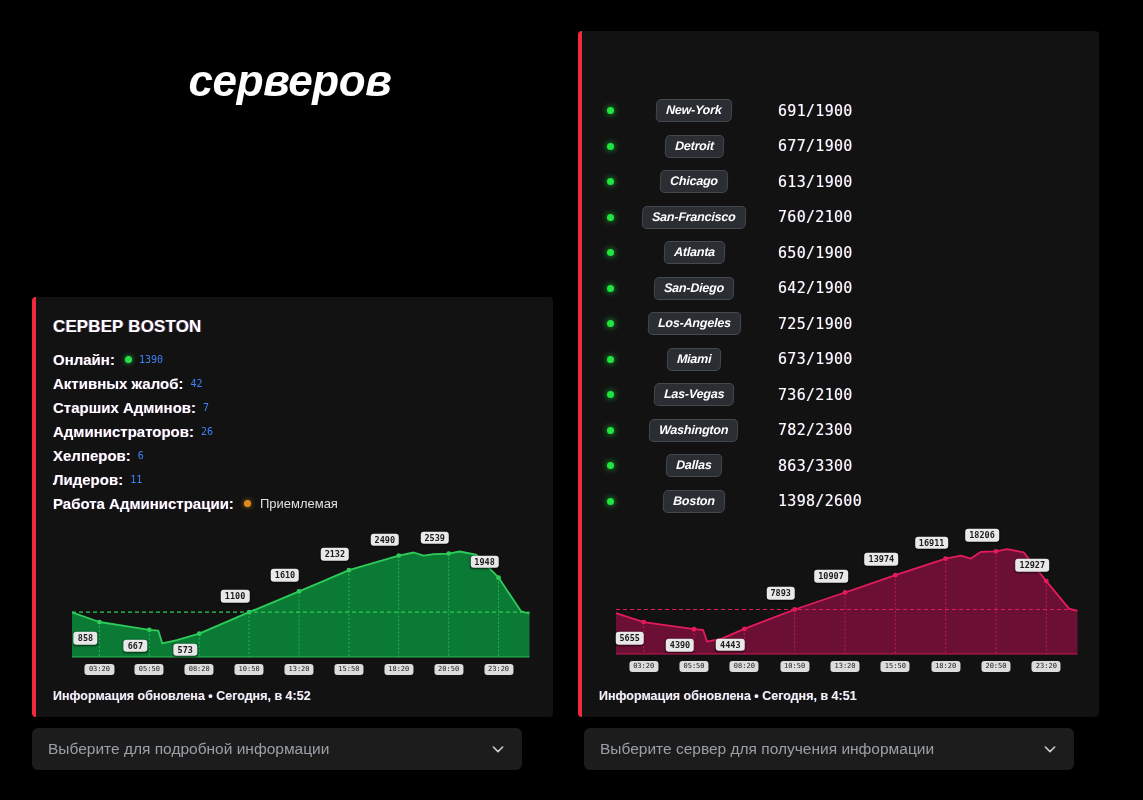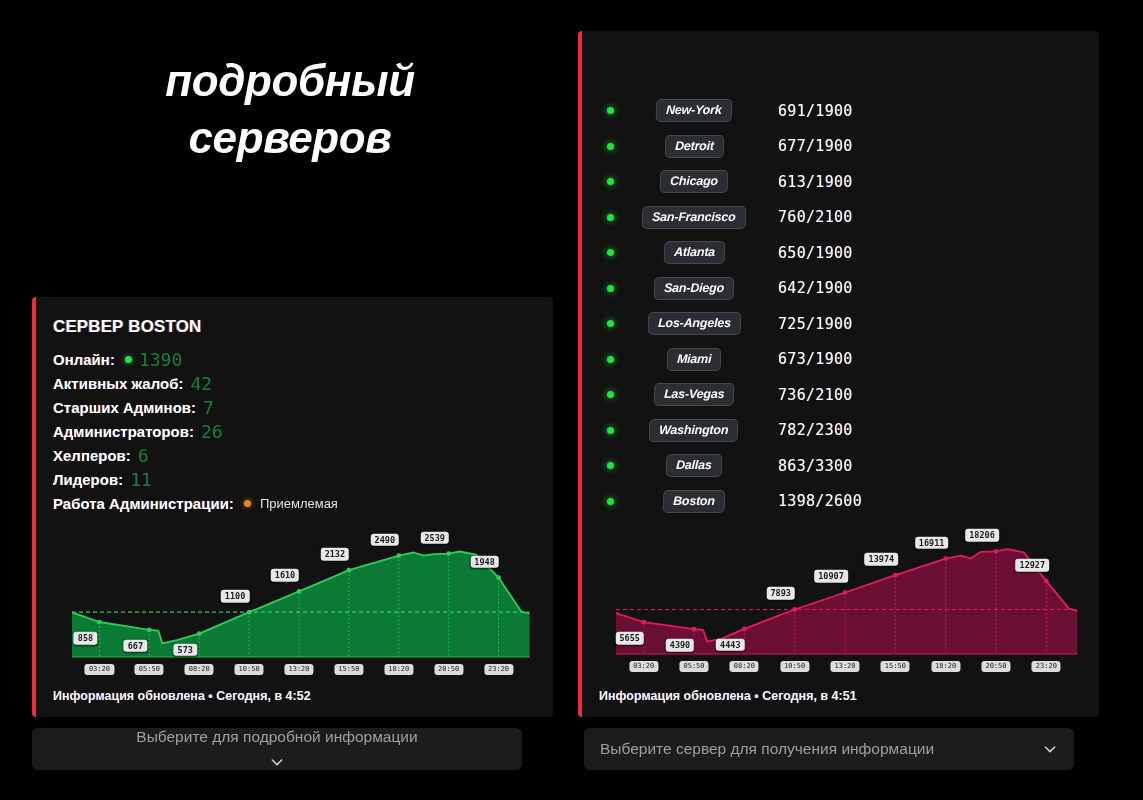--- a/index.html
+++ b/index.html
@@ -75,22 +75,22 @@
     height: 24px;
     white-space: nowrap;
   }
   .stat-label {
     color: #ffffff;
     font-size: 15px;
     font-weight: bold;
     text-shadow: -0.7px 0 rgba(60,120,255,.45), 0.7px 0 rgba(255,90,40,.38);
   }
   .stat-value {
-    color: #15803d;
-    font-size: 18px;
+    color: #3b82f6;
+    font-size: 10px;
     margin-left: 7px;
     font-family: "DejaVu Sans Mono", monospace;
   }
   .dot {
     display: inline-block;
     width: 7px; height: 7px;
     border-radius: 50%;
     margin-left: 10px;
     background: #27e04a;
     box-shadow: 0 0 5px rgba(40,225,75,.8);
@@ -204,21 +204,21 @@
   
   .dropdown {
     position: absolute;
     height: 42px;
     background: #1c1c1c;
     border-radius: 6px;
     display: flex;
     align-items: center;
     padding: 0 16px;
   }
-  #dropdown-left  { left: 32px;  top: 728px; width: 490px; flex-direction: column; }
+  #dropdown-left  { left: 32px;  top: 728px; width: 490px; }
   #dropdown-right { left: 584px; top: 728px; width: 490px; }
   .dd-text {
     flex: 1;
     color: #9aa0a6;
     font-size: 15.5px;
     white-space: nowrap;
     overflow: hidden;
   }
   .chev {
     width: 16px; height: 16px;
@@ -226,21 +226,20 @@
     color: #c8ccd0;
   }
   .chev svg { display: block; width: 100%; height: 100%; }
 </style>
 </head>
 <body>
 
 <div id="root">
 
   <div class="headline">
-    <span class="ln">подробный</span>
     <span class="ln">серверов</span>
   </div>
 
   <div class="panel" id="panel-left">
     <div class="panel-inner">
       <div class="panel-title">СЕРВЕР BOSTON</div>
       <div class="stats" id="left-stats">
           <div class="stat-row">
             <span class="stat-label">Онлайн:</span>
             <span class="dot"></span>

